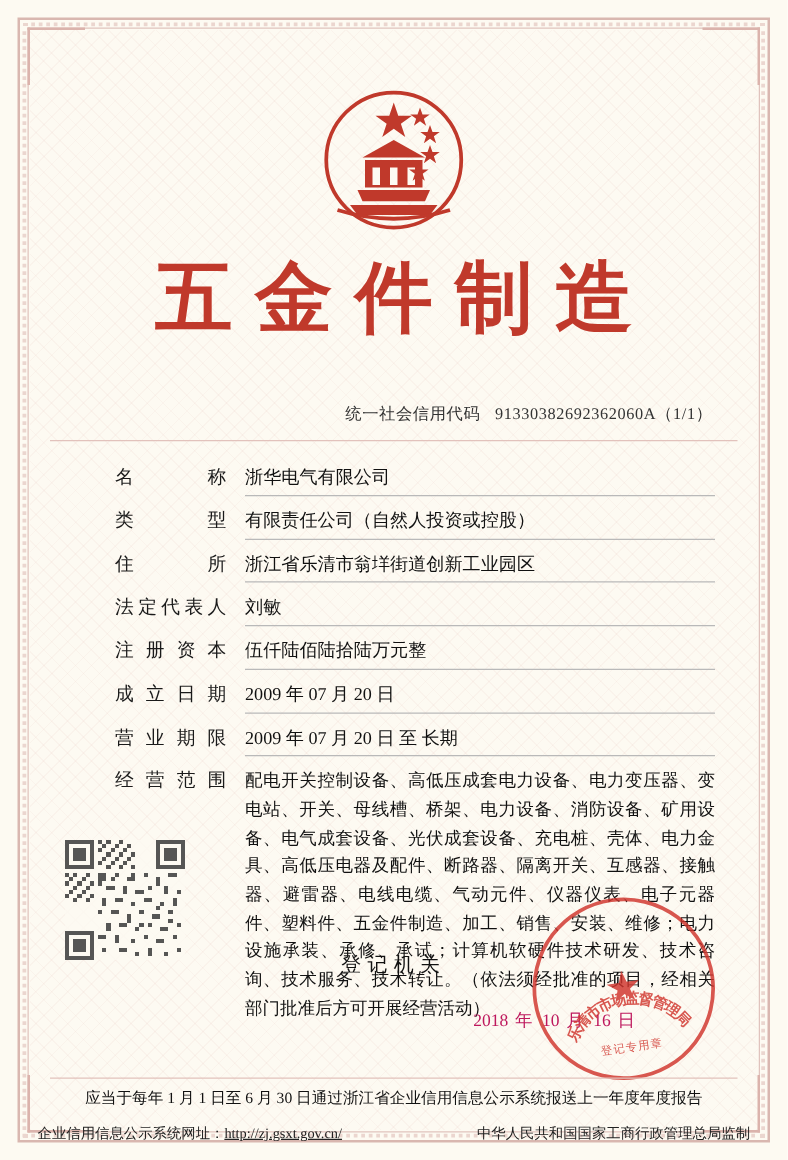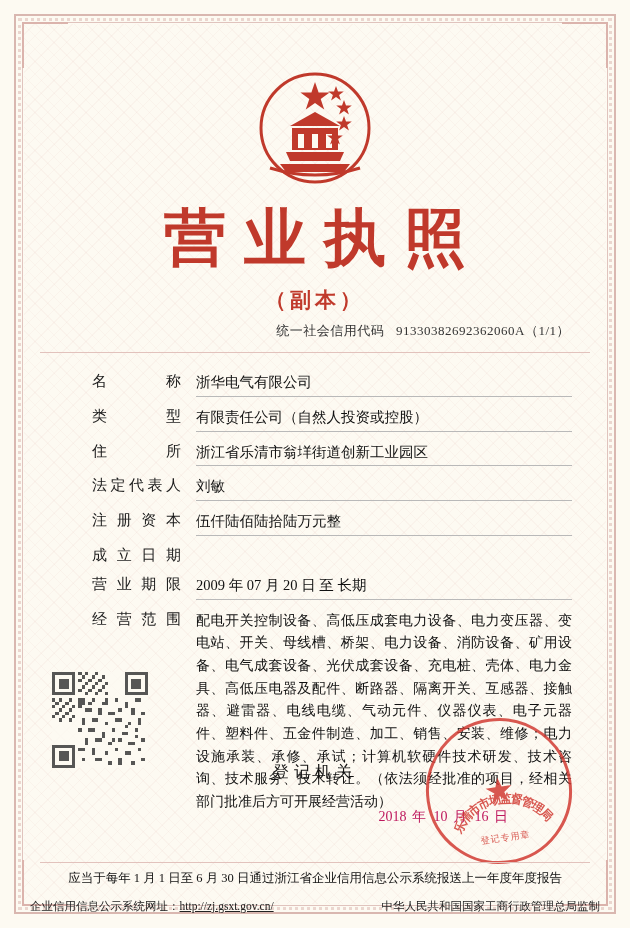--- a/index.html
+++ b/index.html
@@ -296,22 +296,21 @@
         <polygon points="75,26 78.6,36.5 89.6,36.5 80.7,43 84.2,53.5 75,47 65.8,53.5 69.3,43 60.4,36.5 71.4,36.5"></polygon>
         <polygon points="96,30 98,35.5 103.8,35.5 99.1,39 100.9,44.5 96,41 91.1,44.5 92.9,39 88.2,35.5 94,35.5"></polygon>
         <polygon points="104,44 106,49.5 111.8,49.5 107.1,53 108.9,58.5 104,55 99.1,58.5 100.9,53 96.2,49.5 102,49.5"></polygon>
         <polygon points="104,60 106,65.5 111.8,65.5 107.1,69 108.9,74.5 104,71 99.1,74.5 100.9,69 96.2,65.5 102,65.5"></polygon>
         <polygon points="95,74 97,79.5 102.8,79.5 98.1,83 99.9,88.5 95,85 90.1,88.5 91.9,83 87.2,79.5 93,79.5"></polygon>
       </g>
       <path d="M30 112 q45 14 90 0" fill="none" stroke="#c0392b" stroke-width="3"></path>
     </svg>
   </div>
 
-  <div class="title">营业执照</div>
-  <div class="subtitle">（副本）</div>
+  <div class="title">五金件制造</div>
 
   <div class="credit-code">
     <span>统一社会信用代码</span>
     <span style="margin-left:8px;margin-top:24px;">91330382692362060A（1/1）</span>
   </div>
 
   <div class="divider"></div>
 
   <div class="fields">
 
@@ -335,20 +334,21 @@
       <div class="value underline">刘敏</div>
     </div>
 
     <div class="row">
       <div class="label">注册资本</div>
       <div class="value underline">伍仟陆佰陆拾陆万元整</div>
     </div>
 
     <div class="row">
       <div class="label">成立日期</div>
+      <div class="value underline">2009 年 07 月 20 日</div>
     </div>
 
     <div class="row">
       <div class="label">营业期限</div>
       <div class="value underline">2009 年 07 月 20 日 至 长期</div>
     </div>
 
     <div class="row">
       <div class="label">经营范围</div>
       <div class="value scope">配电开关控制设备、高低压成套电力设备、电力变压器、变电站、开关、母线槽、桥架、电力设备、消防设备、矿用设备、电气成套设备、光伏成套设备、充电桩、壳体、电力金具、高低压电器及配件、断路器、隔离开关、互感器、接触器、避雷器、电线电缆、气动元件、仪器仪表、电子元器件、塑料件、五金件制造、加工、销售、安装、维修；电力设施承装、承修、承试；计算机软硬件技术研发、技术咨询、技术服务、技术转让。（依法须经批准的项目，经相关部门批准后方可开展经营活动）</div>

